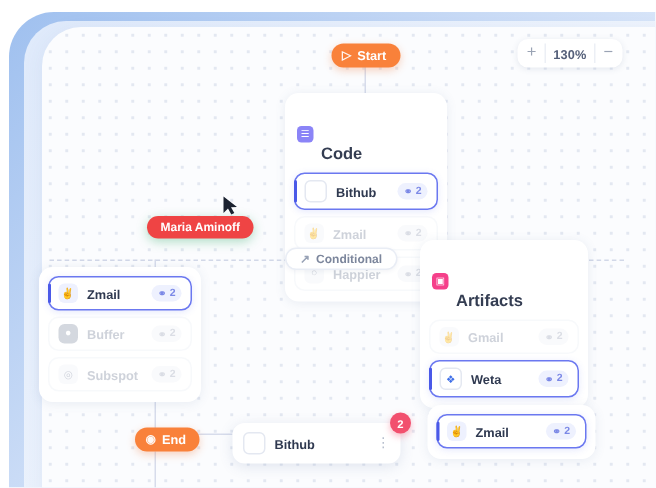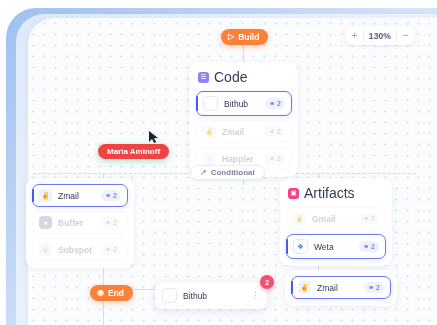--- a/index.html
+++ b/index.html
@@ -96,41 +96,41 @@
   .group{
     position:absolute;background:#ffffff;border-radius:9px;
     box-shadow:0 1px 7px rgba(70,95,150,.10);
     padding:6px 6px 7px 6px;z-index:10;
   }
   .g-head{display:flex;align-items:center;gap:5px;padding:1px 2px 6px 2px;}
   .g-ico{
     width:11px;height:11px;border-radius:3px;display:flex;align-items:center;
     justify-content:center;font-size:6.5px;color:#fff;flex:none;
   }
-  .g-title{font-size:14px;color:#343d52;font-weight:400;}
+  .g-title{font-size:11px;color:#343d52;font-weight:700;margin-top:28px;}
 
   .row{
     display:flex;align-items:center;gap:6px;
     background:#fff;border:1px solid #eef1f7;border-radius:7px;
     padding:4px 6px;margin-bottom:4px;position:relative;
   }
   .row:last-child{margin-bottom:0;}
   .row.sel{border:1.4px solid #6b78f0;box-shadow:0 1px 5px rgba(95,110,240,.16);}
   .row.sel:before{
     content:"";position:absolute;left:-1.4px;top:4px;bottom:4px;width:2.5px;
     background:#4a59e8;border-radius:2px;
   }
   .row.dim{opacity:.42;}
   .r-ico{
     width:13px;height:13px;border-radius:4px;flex:none;
     display:flex;align-items:center;justify-content:center;
     font-size:7px;background:#f3f5fa;color:#8b94a8;
   }
   .r-ico.blank{background:#fff;border:1px solid #e4e8f1;}
-  .r-name{font-size:8.5px;color:#2f3950;font-weight:400;flex:1;}
+  .r-name{font-size:8.5px;color:#2f3950;font-weight:700;flex:1;}
   .row.dim .r-name{font-weight:600;color:#8d96a9;}
   .r-badge{
     display:flex;align-items:center;gap:2px;
     background:#eef1fe;border-radius:6px;padding:1.5px 4px;
     font-size:7px;color:#7b88e6;font-weight:700;flex:none;
   }
   .row.dim .r-badge{background:#f3f4f8;color:#a9b0c2;}
 
   
   .bithub{
@@ -172,21 +172,21 @@
   </div>
 
   <div class="zoom-ctl">
     <div class="zoom-btn">+</div>
     <div class="zoom-val">130%</div>
     <div class="zoom-btn">−</div>
   </div>
 
   <div class="pill pill-start">
     <span class="gl">▷</span>
-    <span>Build</span>
+    <span>Start</span>
   </div>
 
   <div class="group" style="left:190px;top:62px;width:96px;">
     <div class="g-head">
       <span class="g-ico" style="background:#8b84f7;">☰</span>
       <span class="g-title">Code</span>
     </div>
     <div class="row sel">
       <span class="r-ico blank"></span>
       <span class="r-name">Bithub</span>
@@ -243,21 +243,21 @@
     <div class="row dim">
       <span class="r-ico">◎</span>
       <span class="r-name">Subspot</span>
       <span class="r-badge">
         <span>⚭</span>
         <span>2</span>
       </span>
     </div>
   </div>
 
-  <div class="group" style="left:280px;top:178px;width:100px;">
+  <div class="group" style="left:280px;top:160px;width:100px;">
     <div class="g-head">
       <span class="g-ico" style="background:#f5408a;">▣</span>
       <span class="g-title">Artifacts</span>
     </div>
     <div class="row dim">
       <span class="r-ico">✌</span>
       <span class="r-name">Gmail</span>
       <span class="r-badge">
         <span>⚭</span>
         <span>2</span>

